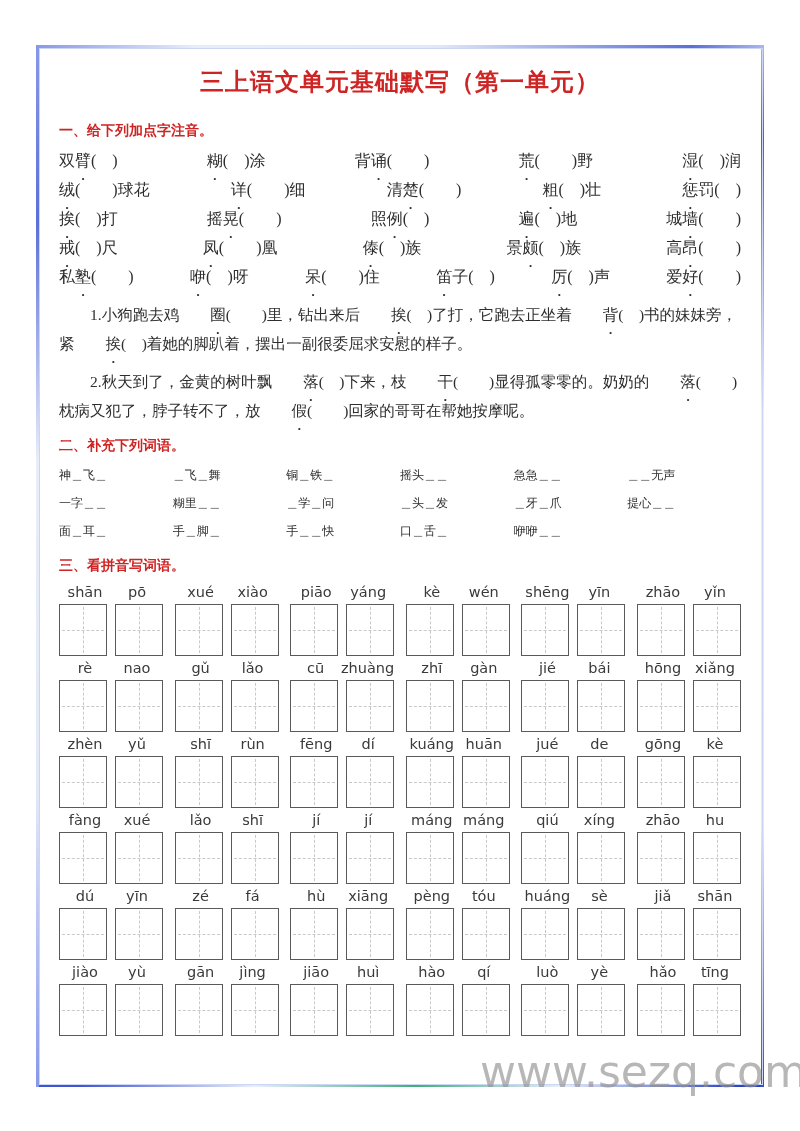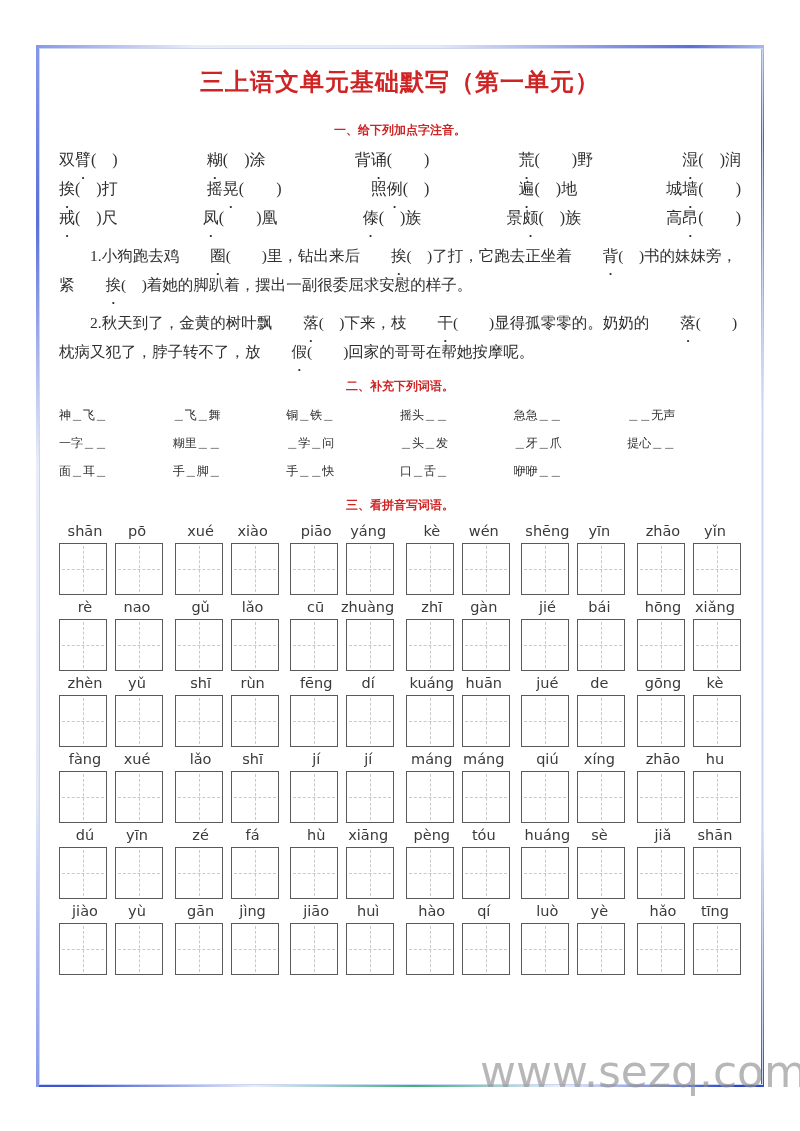--- a/index.html
+++ b/index.html
@@ -14,21 +14,21 @@
   .pb-bottom{left:36px;top:1084px;width:728px;height:3px;
           background:linear-gradient(90deg,#3f55d0 6%,#e9edfa 30%,#3fae7a 52%,#e9edfa 72%,#2c45c4 96%);}
   .pb-left{left:36px;top:45px;width:3px;height:1042px;
           background:linear-gradient(180deg,#8898e8 0%,#5a6fd8 17%,#e9edfa 40%,#e3e8f8 72%,#8898e8 100%);}
   .pb-right{left:761px;top:45px;width:3px;height:1042px;
           background:linear-gradient(180deg,#aab6ee 0%,#4a60d4 9%,#e9edfa 35%,#e3e8f8 75%,#3350c8 100%);}
   
   .content{position:absolute;left:39px;top:48px;width:682px;padding:10px 20px 0 20px;}
   h1.title{margin:8px 0 24px 0;text-align:center;font-size:24px;font-weight:bold;
            color:#cf2424;letter-spacing:1px;}
-  h2.sec{margin:12px 0 6px 0;font-size:12px;font-weight:bold;color:#cf2424;text-align:center;}
+  h2.sec{margin:12px 0 6px 0;font-size:14px;font-weight:bold;color:#cf2424;}
   
   .s1row{display:flex;justify-content:space-between;line-height:29px;font-size:16px;}
   .s1row .item{white-space:nowrap;}
   .d{position:relative;display:inline-block;}
   .d::after{content:"•";position:absolute;left:50%;transform:translateX(-50%);
             bottom:-9px;font-size:9px;color:#2e2e2e;line-height:9px;}
   .sentences p{margin:9px 0;text-indent:2em;font-size:15.5px;line-height:29px;}
   
   .s2row{display:grid;grid-template-columns:repeat(6,1fr);font-size:12px;line-height:28px;}
   .s2row .w{white-space:nowrap;}
@@ -63,32 +63,47 @@
     <h2 class="sec">一、给下列加点字注音。</h2>
     <div id="sec1-rows">
         <div class="s1row">
           <span class="item">双<span class="d">臂</span>(　)</span>
           <span class="item"><span class="d">糊</span>(　)涂</span>
           <span class="item">背<span class="d">诵</span>(　　)</span>
           <span class="item"><span class="d">荒</span>(　　)野</span>
           <span class="item"><span class="d">湿</span>(　)润</span>
         </div>
         <div class="s1row">
+          <span class="item"><span class="d">绒</span>(　　)球花</span>
+          <span class="item"><span class="d">详</span>(　　)细</span>
+          <span class="item">清<span class="d">楚</span>(　　)</span>
+          <span class="item"><span class="d">粗</span>(　)壮</span>
+          <span class="item"><span class="d">惩</span>罚(　)</span>
+        </div>
+        <div class="s1row">
           <span class="item"><span class="d">挨</span>(　)打</span>
           <span class="item">摇<span class="d">晃</span>(　　)</span>
           <span class="item">照<span class="d">例</span>(　)</span>
           <span class="item"><span class="d">遍</span>(　)地</span>
           <span class="item">城<span class="d">墙</span>(　　)</span>
         </div>
         <div class="s1row">
           <span class="item"><span class="d">戒</span>(　)尺</span>
           <span class="item"><span class="d">凤</span>(　　)凰</span>
           <span class="item"><span class="d">傣</span>(　)族</span>
           <span class="item">景<span class="d">颇</span>(　)族</span>
           <span class="item">高<span class="d">昂</span>(　　)</span>
+        </div>
+        <div class="s1row">
+          <span class="item">私<span class="d">塾</span>(　　)</span>
+          <span class="item"><span class="d">咿</span>(　)呀</span>
+          <span class="item"><span class="d">呆</span>(　　)住</span>
+          <span class="item"><span class="d">笛</span>子(　)</span>
+          <span class="item"><span class="d">厉</span>(　)声</span>
+          <span class="item">爱<span class="d">好</span>(　　)</span>
         </div>
       </div>
     <div id="sec1-sentences" class="sentences">
         <p>1.小狗跑去鸡<span class="d">圈</span>(　　)里，钻出来后<span class="d">挨</span>(　)了打，它跑去正坐着<span class="d">背</span>(　)书的妹妹旁，紧<span class="d">挨</span>(　)着她的脚趴着，摆出一副很委屈求安慰的样子。</p>
         <p>2.秋天到了，金黄的树叶飘<span class="d">落</span>(　)下来，枝<span class="d">干</span>(　　)显得孤零零的。奶奶的<span class="d">落</span>(　　)枕病又犯了，脖子转不了，放<span class="d">假</span>(　　)回家的哥哥在帮她按摩呢。</p>
       </div>
 
     <h2 class="sec">二、补充下列词语。</h2>
     <div id="sec2-rows">
         <div class="s2row">

